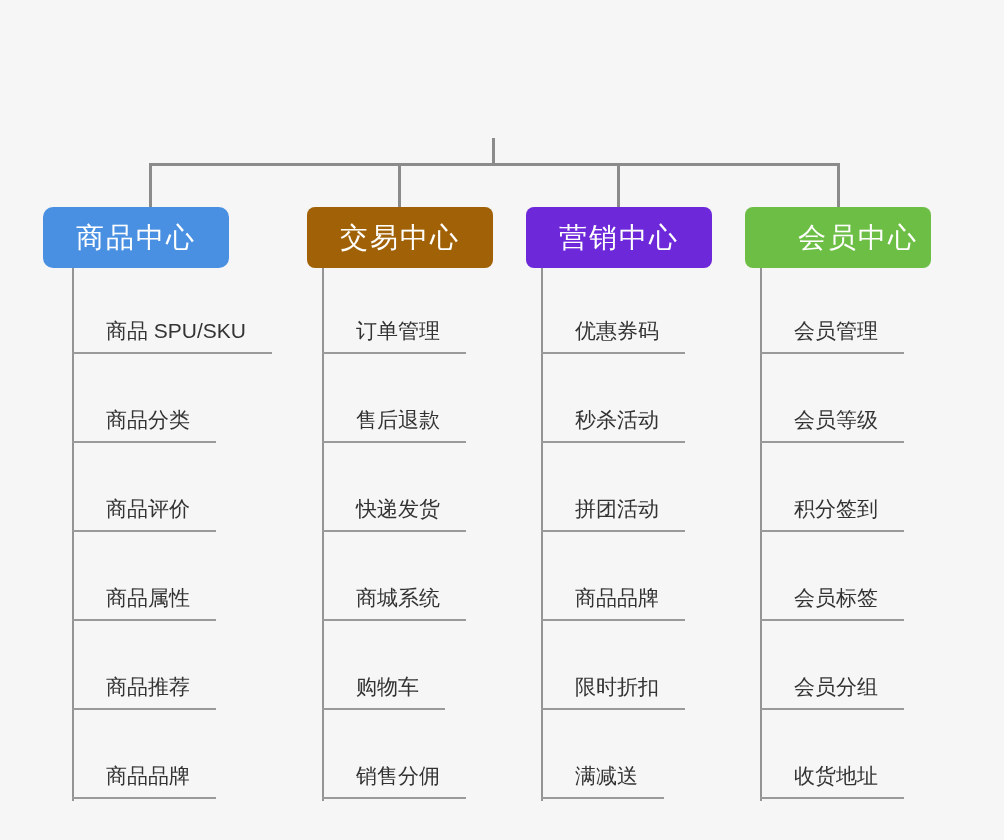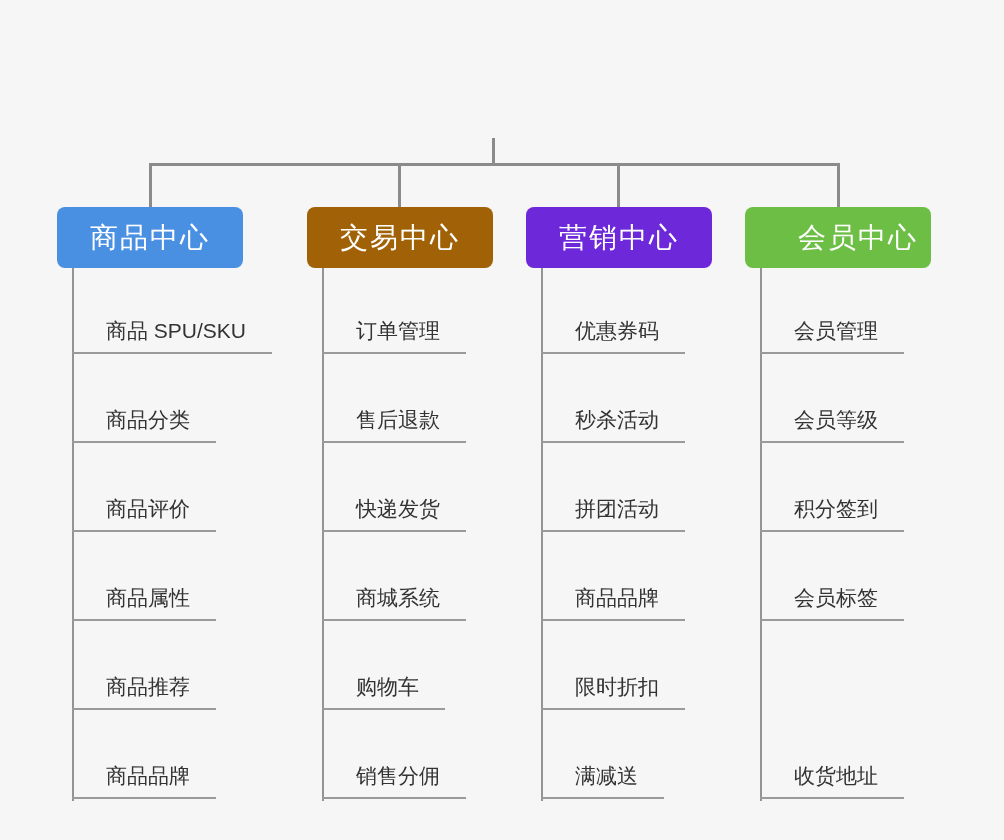--- a/index.html
+++ b/index.html
@@ -35,21 +35,21 @@
   .spine-0 { left: 72px; } .spine-1 { left: 322px; } .spine-2 { left: 541px; } .spine-3 { left: 760px; }
 
   
   .branch {
     position: absolute; top: 207px; width: 186px; height: 61px;
     border-radius: 8px;
     display: flex; align-items: center; justify-content: center;
     color: #ffffff; font-size: 28px; font-weight: 500; letter-spacing: 2px;
     cursor: default;
   }
-  .branch-0 { left: 57px; } .branch-1 { left: 307px; } .branch-2 { left: 526px; } .branch-3 { left: 745px; padding-left: 40px; }
+  .branch-0 { left: 43px; border-radius: 10px; } .branch-1 { left: 307px; } .branch-2 { left: 526px; } .branch-3 { left: 745px; padding-left: 40px; }
 
   
   .leaf {
     position: absolute;
     padding: 0 26px 8px 34px;
     border-bottom: 2px solid #9a9a9a;
     font-size: 21px; line-height: 27px; color: #333333;
     white-space: nowrap;
   }
   .col-0 { left: 72px; } .col-1 { left: 322px; } .col-2 { left: 541px; } .col-3 { left: 760px; }
@@ -97,15 +97,16 @@
   <div class="leaf col-2 row-1">秒杀活动</div>
   <div class="leaf col-2 row-2">拼团活动</div>
   <div class="leaf col-2 row-3">商品品牌</div>
   <div class="leaf col-2 row-4">限时折扣</div>
   <div class="leaf col-2 row-5">满减送</div>
 
   <div class="leaf col-3 row-0">会员管理</div>
   <div class="leaf col-3 row-1">会员等级</div>
   <div class="leaf col-3 row-2">积分签到</div>
   <div class="leaf col-3 row-3">会员标签</div>
+  <div class="leaf col-3 row-4">会员分组</div>
   <div class="leaf col-3 row-5">收货地址</div>
 
 </div>
 
 </body></html>

